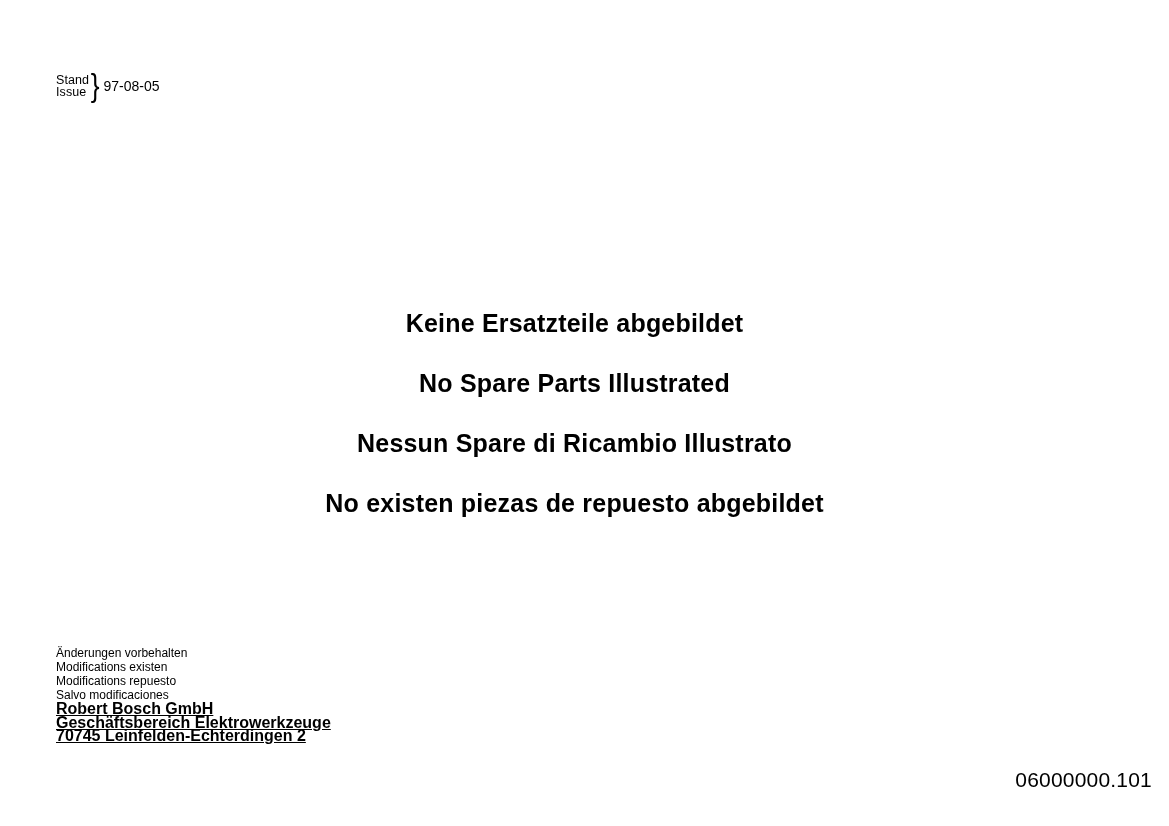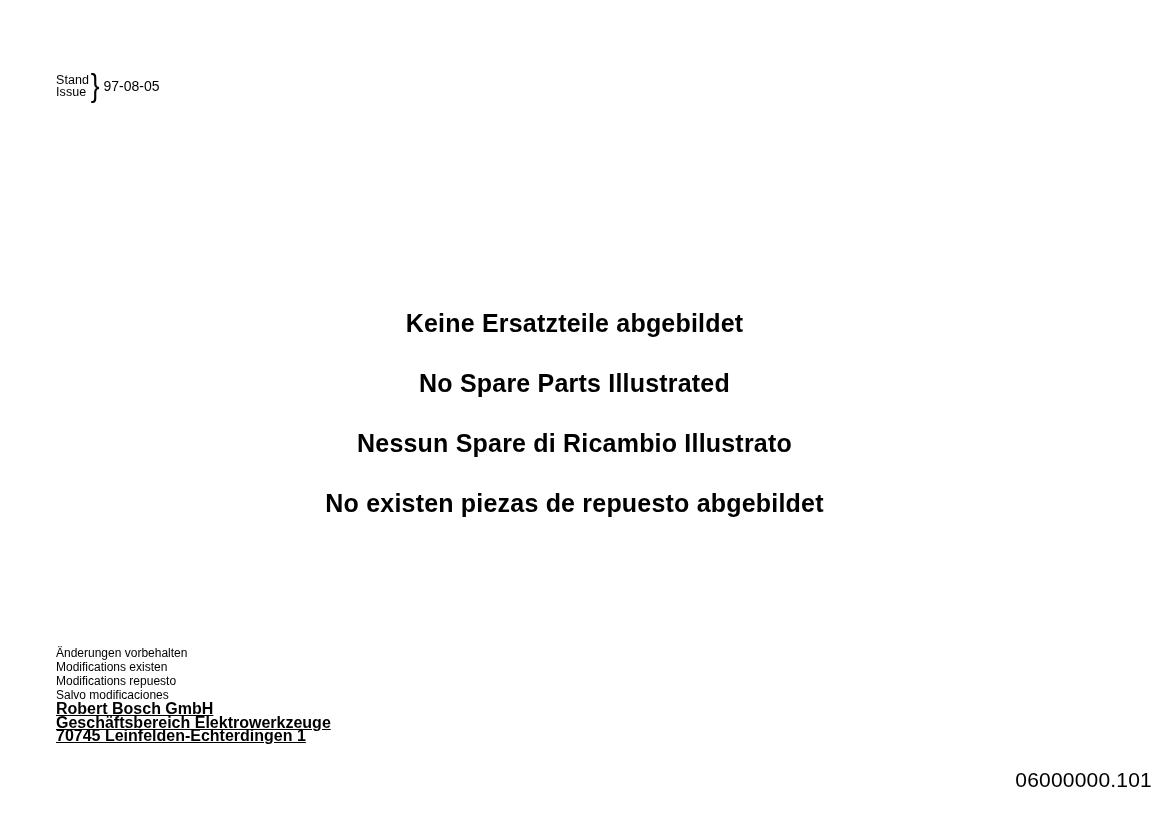--- a/index.html
+++ b/index.html
@@ -121,18 +121,18 @@
     <div class="notice notice-4">No existen piezas de repuesto abgebildet</div>
   </div>
 
   <div class="footer-left">
     <div class="footer-note">Änderungen vorbehalten</div>
     <div class="footer-note">Modifications existen</div>
     <div class="footer-note">Modifications repuesto</div>
     <div class="footer-note">Salvo modificaciones</div>
     <div class="footer-company">Robert Bosch GmbH</div>
     <div class="footer-company">Geschäftsbereich Elektrowerkzeuge</div>
-    <div class="footer-company">70745 Leinfelden-Echterdingen 1</div>
+    <div class="footer-company">70745 Leinfelden-Echterdingen 2</div>
   </div>
 
   <div class="doc-number">06000000.101</div>
 
 </div>
 
 </body></html>

